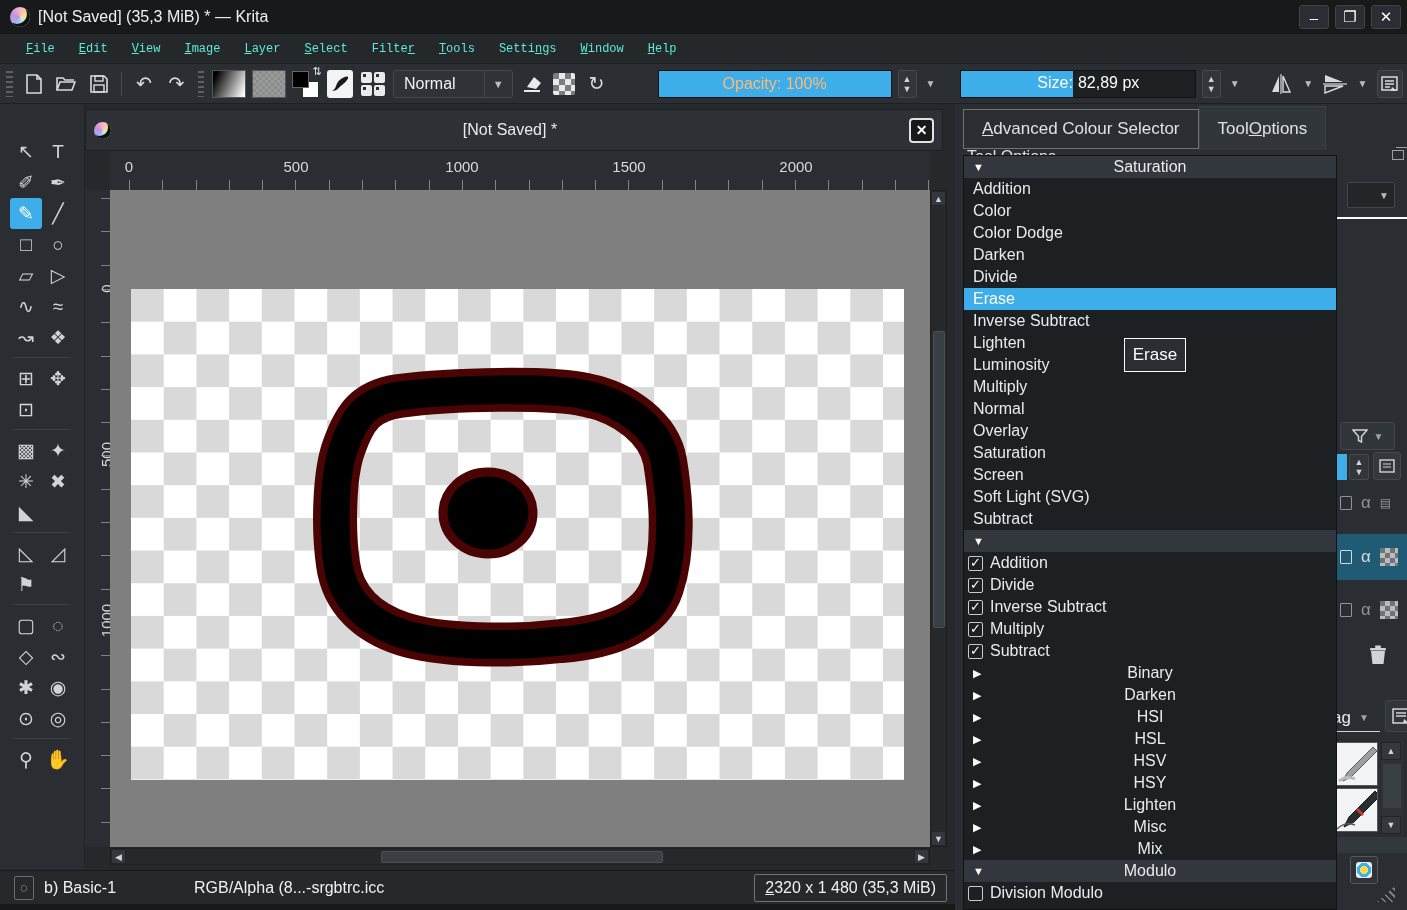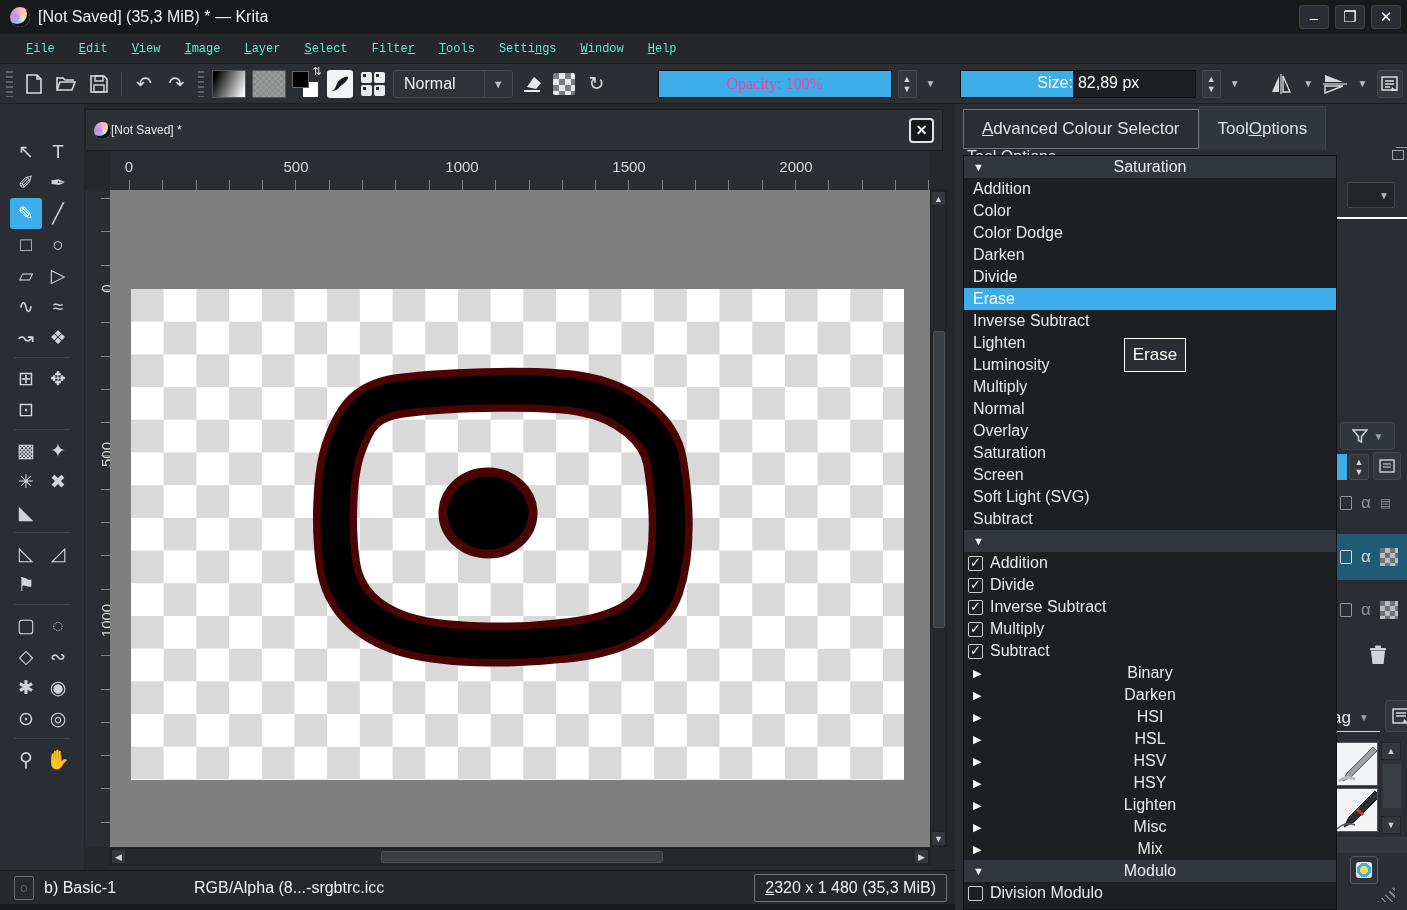--- a/index.html
+++ b/index.html
@@ -59,21 +59,21 @@
     border-left:1px solid #45494e; align-self:stretch; display:flex; align-items:center;}
   .checker-icon { width:22px; height:22px;
     background:repeating-conic-gradient(#e8eaec 0 25%, #7a7e82 0 50%) 0 0/12px 12px;
     border-radius:2px;}
   .slider { position:relative; height:28px; background:#1d2023; border:1px solid #101214;
     overflow:hidden; font-size:16px; }
   .slider .fill { position:absolute; left:0; top:0; bottom:0; background:#3daee9; }
   .slider .txt { position:relative; z-index:2; display:flex; align-items:center;
     height:100%; }
   #opacity-slider { width:248px; }
-  #opacity-slider .txt { justify-content:center; color:#ec4899;font-family:Liberation Serif, serif; }
+  #opacity-slider .txt { justify-content:center; color:#fdba74; }
   #size-slider { width:250px; }
   #size-label { position:absolute; z-index:2; left:0; width:112px; text-align:right;
     top:3px; color:#fcfcfc; }
   #size-value { position:absolute; z-index:2; left:117px; top:3px; color:#fcfcfc; }
   .spin { width:20px; height:28px; background:#32363a; border:1px solid #45494e;
     border-radius:2px; display:flex; flex-direction:column; align-items:center;
     justify-content:center; font-size:9px; color:#cfd4d8; line-height:10px;}
   .mini-arrow { font-size:10px; color:#b9bcbf; padding:0 3px; }
 
   
@@ -87,21 +87,21 @@
   .tool.t-sep:after { content:""; position:absolute; left:4px; right:4px; top:4px;
     height:1px; background:#3c4145; }
 
   
   #canvas-col { position:absolute; left:85px; top:104px; width:870px; height:768px;
     background:#26292c; }
   #canvas-tabbar { position:absolute; left:0; top:5px; width:858px; height:42px;
     background:#2d3135; border:1px solid #1d2023; display:flex; align-items:center;
     padding:0 8px; }
   #canvas-tabbar .krita-logo { width:17px; height:17px; margin:0; }
-  #canvas-tab-title { flex:1; text-align:left; font-size:12px; color:#e8eaec; }
+  #canvas-tab-title { flex:1; text-align:center; font-size:16px; color:#e8eaec; }
   #tab-close { width:25px; height:25px; border:2px solid #dfe2e4; border-radius:4px;
     background:#17191b; color:#fcfcfc; display:flex; align-items:center;
     justify-content:center; font-size:14px; font-weight:bold; }
   
   #h-ruler { position:absolute; left:25px; top:47px; width:820px; height:39px;
     background:#2a2e32; }
   #h-ruler .num { position:absolute; top:7px; transform:translateX(-50%);
     font-size:15px; color:#d7dadc; }
   #h-ruler .ticks { position:absolute; left:0; right:0; bottom:0; height:10px;
     background:repeating-linear-gradient(90deg,#9aa0a4 0 1px, transparent 1px 33.3px);

